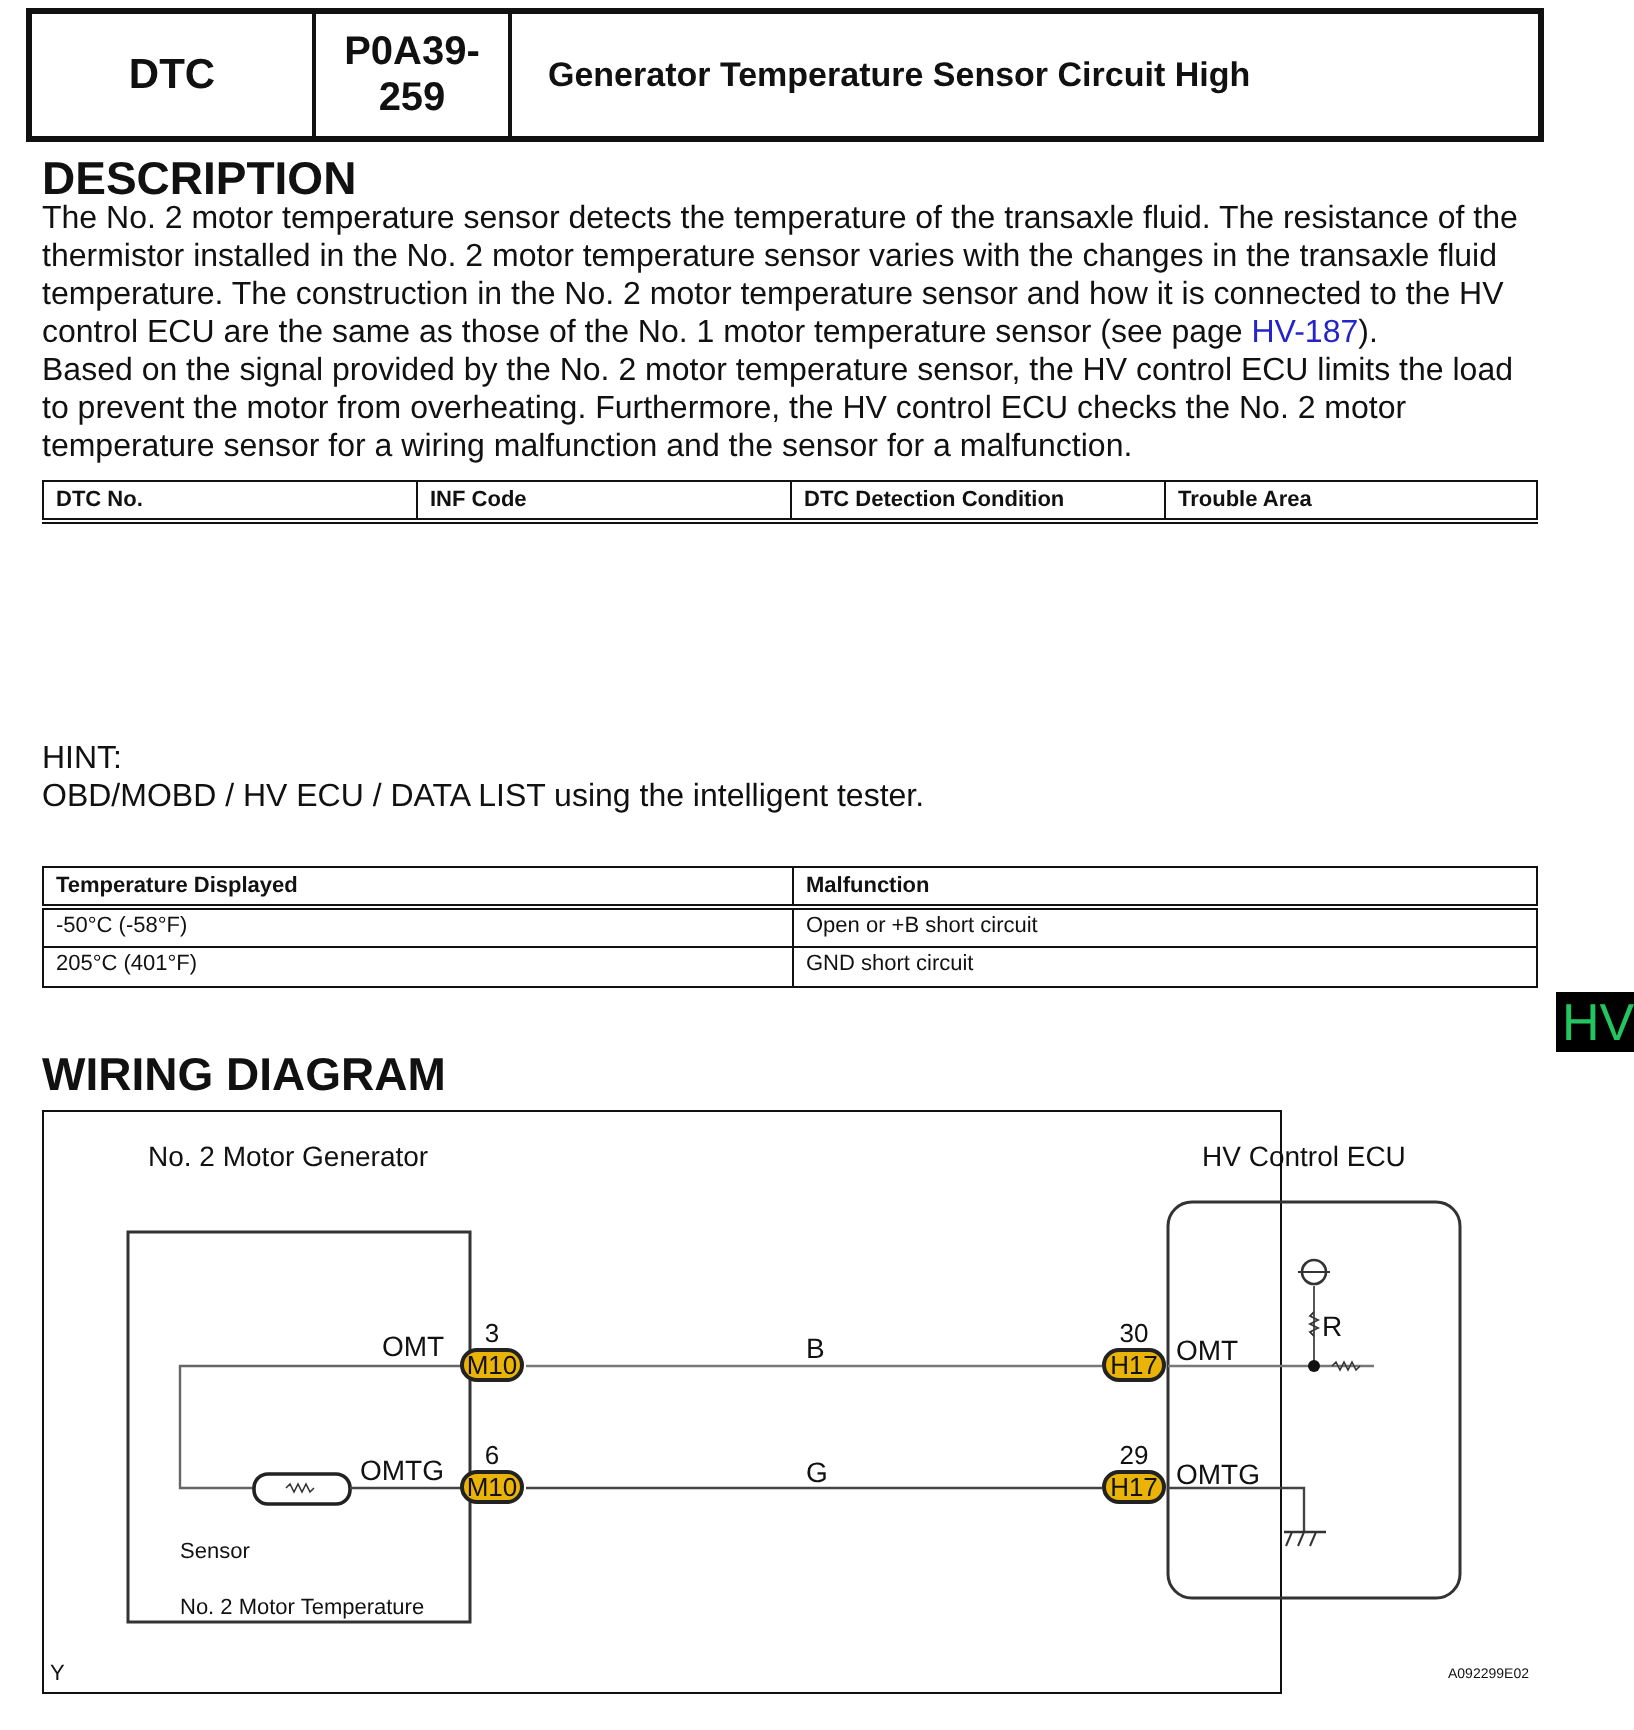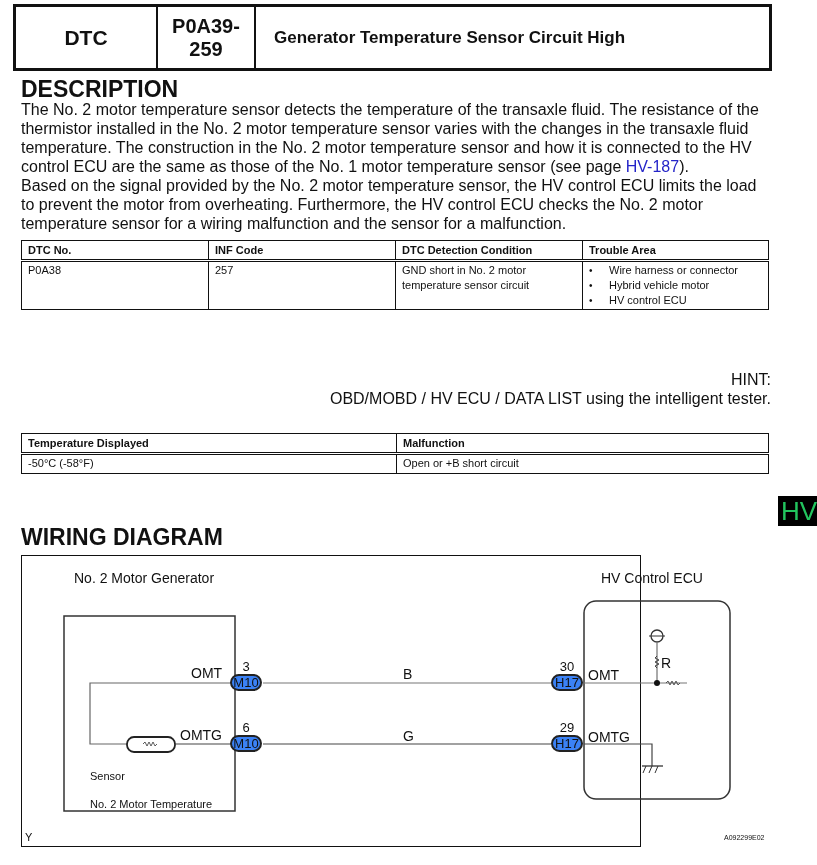--- a/index.html
+++ b/index.html
@@ -42,21 +42,21 @@
   .diagram {
     position: absolute; left: 21px; top: 555px; width: 620px; height: 292px;
     border: 1px solid #111; box-sizing: border-box;
   }
   .diagram svg { position: absolute; left: 0; top: 0; }
   .dlabel { position: absolute; font-size: 14px; white-space: nowrap; }
   .dsmall { position: absolute; font-size: 11px; line-height: 13px; white-space: nowrap; }
   .dtiny { position: absolute; font-size: 7px; white-space: nowrap; }
   .conn {
     position: absolute; width: 32px; height: 17px; border: 2px solid #222; border-radius: 9px;
-    box-sizing: border-box; font-size: 13px; line-height: 13px; text-align: center; background: #3b82f6;
+    box-sizing: border-box; font-size: 13px; line-height: 13px; text-align: center; background: #eab308;
   }
   .pin { position: absolute; font-size: 13px; width: 32px; text-align: center; }
 </style>
 </head>
 <body>
 
 <div class="dtc-header">
   <div class="cell c1">DTC</div>
   <div class="cell c2">
     <span>P0A39-</span>
@@ -83,53 +83,45 @@
       <col style="width:187px">
       <col>
     </colgroup>
   <tbody>
       <tr>
     <th>DTC No.</th>
     <th>INF Code</th>
     <th>DTC Detection Condition</th>
     <th>Trouble Area</th>
   </tr>
-  <tr style="height:49px;">
-    <td>P0A38</td>
-    <td>257</td>
-    <td>GND short in No. 2 motor temperature sensor circuit</td>
-    <td>
-      <ul>
-        <li>Wire harness or connector</li>
-        <li>Hybrid vehicle motor</li>
-        <li>HV control ECU</li>
-      </ul>
-    </td>
-  </tr>
 </tbody>
   </table>
 
-<div class="para" style="top:370px;text-align:right;">
+<div class="para" style="top:370px;">
   <span class="line">HINT:</span>
   <span class="line">OBD/MOBD / HV ECU / DATA LIST using the intelligent tester.</span>
 </div>
 
 <table class="tbl" style="left:21px; top:433px; width:748px;">
   <colgroup>
       <col style="width:375px">
       <col>
     </colgroup>
   <tbody>
       <tr>
     <th>Temperature Displayed</th>
     <th>Malfunction</th>
   </tr>
   <tr style="height:20px;">
     <td>-50°C (-58°F)</td>
     <td>Open or +B short circuit</td>
+  </tr>
+  <tr style="height:20px;">
+    <td>205°C (401°F)</td>
+    <td>GND short circuit</td>
   </tr>
 </tbody>
   </table>
 
 <div class="hv-tab">HV</div>
 
 <div class="section-title" style="top:524px;">WIRING DIAGRAM</div>
 
 <div class="diagram">
   <svg width="750" height="292">

